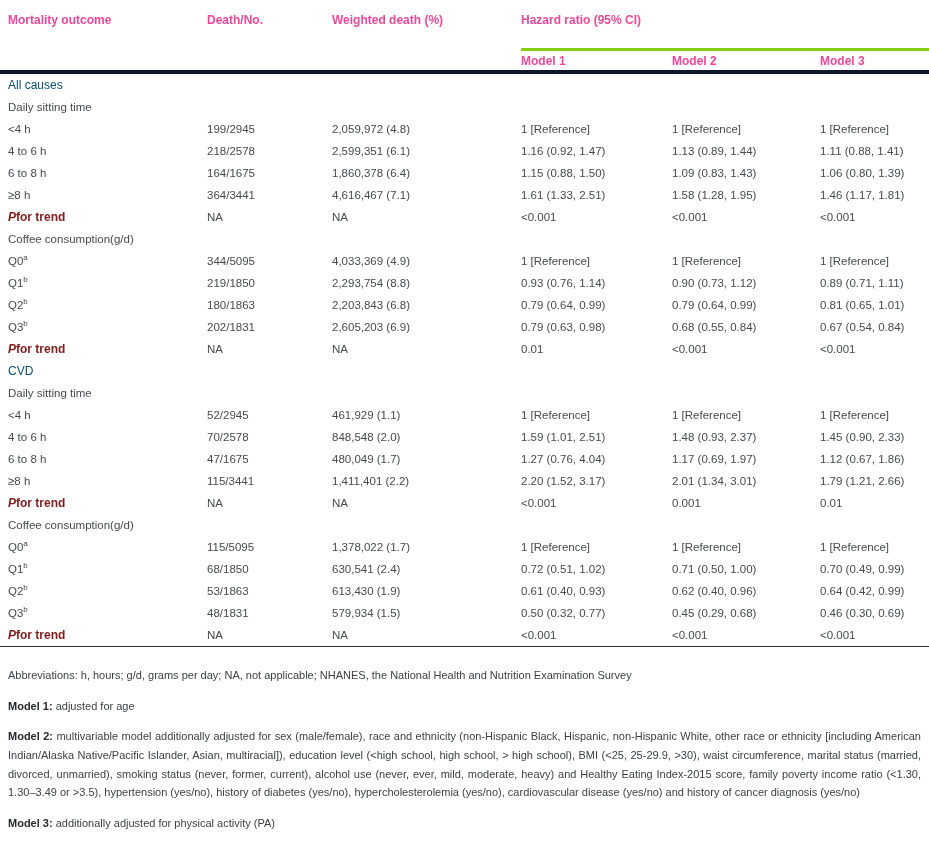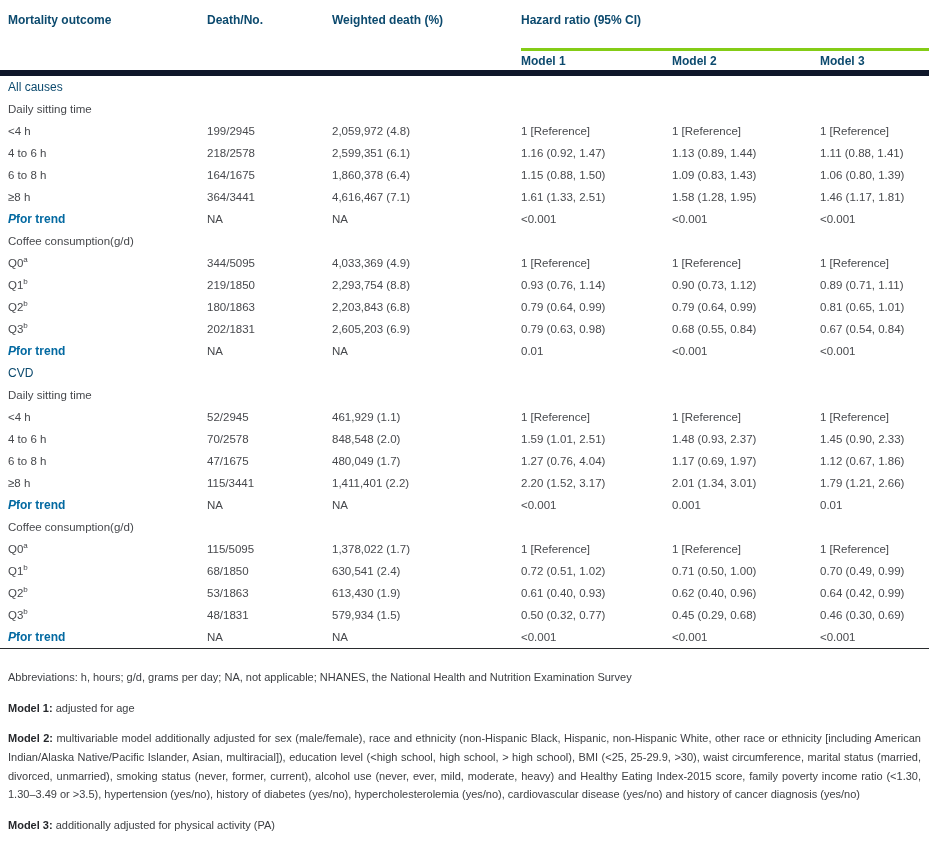--- a/index.html
+++ b/index.html
@@ -19,43 +19,43 @@
   }
   col.c1 { width: 207px; }
   col.c2 { width: 125px; }
   col.c3 { width: 189px; }
   col.c4 { width: 151px; }
   col.c5 { width: 148px; }
   col.c6 { width: 109px; }
 
   th {
     font-weight: 700;
-    color: #0c4a6e;
+    color: #ec4899;
     text-align: left;
     font-size: 12px;
     padding: 0;
     white-space: nowrap;
   }
   thead tr.r1 th { height: 35px; vertical-align: top; padding-top: 13px; }
   thead tr.r1 th.hr-span { border-bottom: 3px solid #84cc16; }
-  thead tr.r2 th { height: 19px; vertical-align: middle; border-bottom: 6px solid #0f172a; }
+  thead tr.r2 th { height: 19px; vertical-align: middle; border-bottom: 4px solid #0f172a; }
 
   td {
     font-size: 11.5px;
     height: 22px;
     padding: 0;
     vertical-align: middle;
     color: #47494d;
     white-space: nowrap;
     overflow: hidden;
   }
   td.first, th.first { padding-left: 8px; }
 
   tr.section td { font-weight: 400; color: #0c4a6e; font-size: 12px; }
-  tr.ptrend td.first { font-weight: 700; color: #0369a1; font-size: 12px; }
+  tr.ptrend td.first { font-weight: 700; color: #7f1d1d; font-size: 12px; }
   tr.ptrend td.first i { font-style: italic; }
   tbody tr:last-child td { border-bottom: 1px solid #2a2c2e; }
 
   sup { font-size: 8px; line-height: 0; }
 
   .footnotes {
     padding: 7px 8px 0 8px;
     font-size: 11px;
     line-height: 1.7;
     color: #3e4044;

